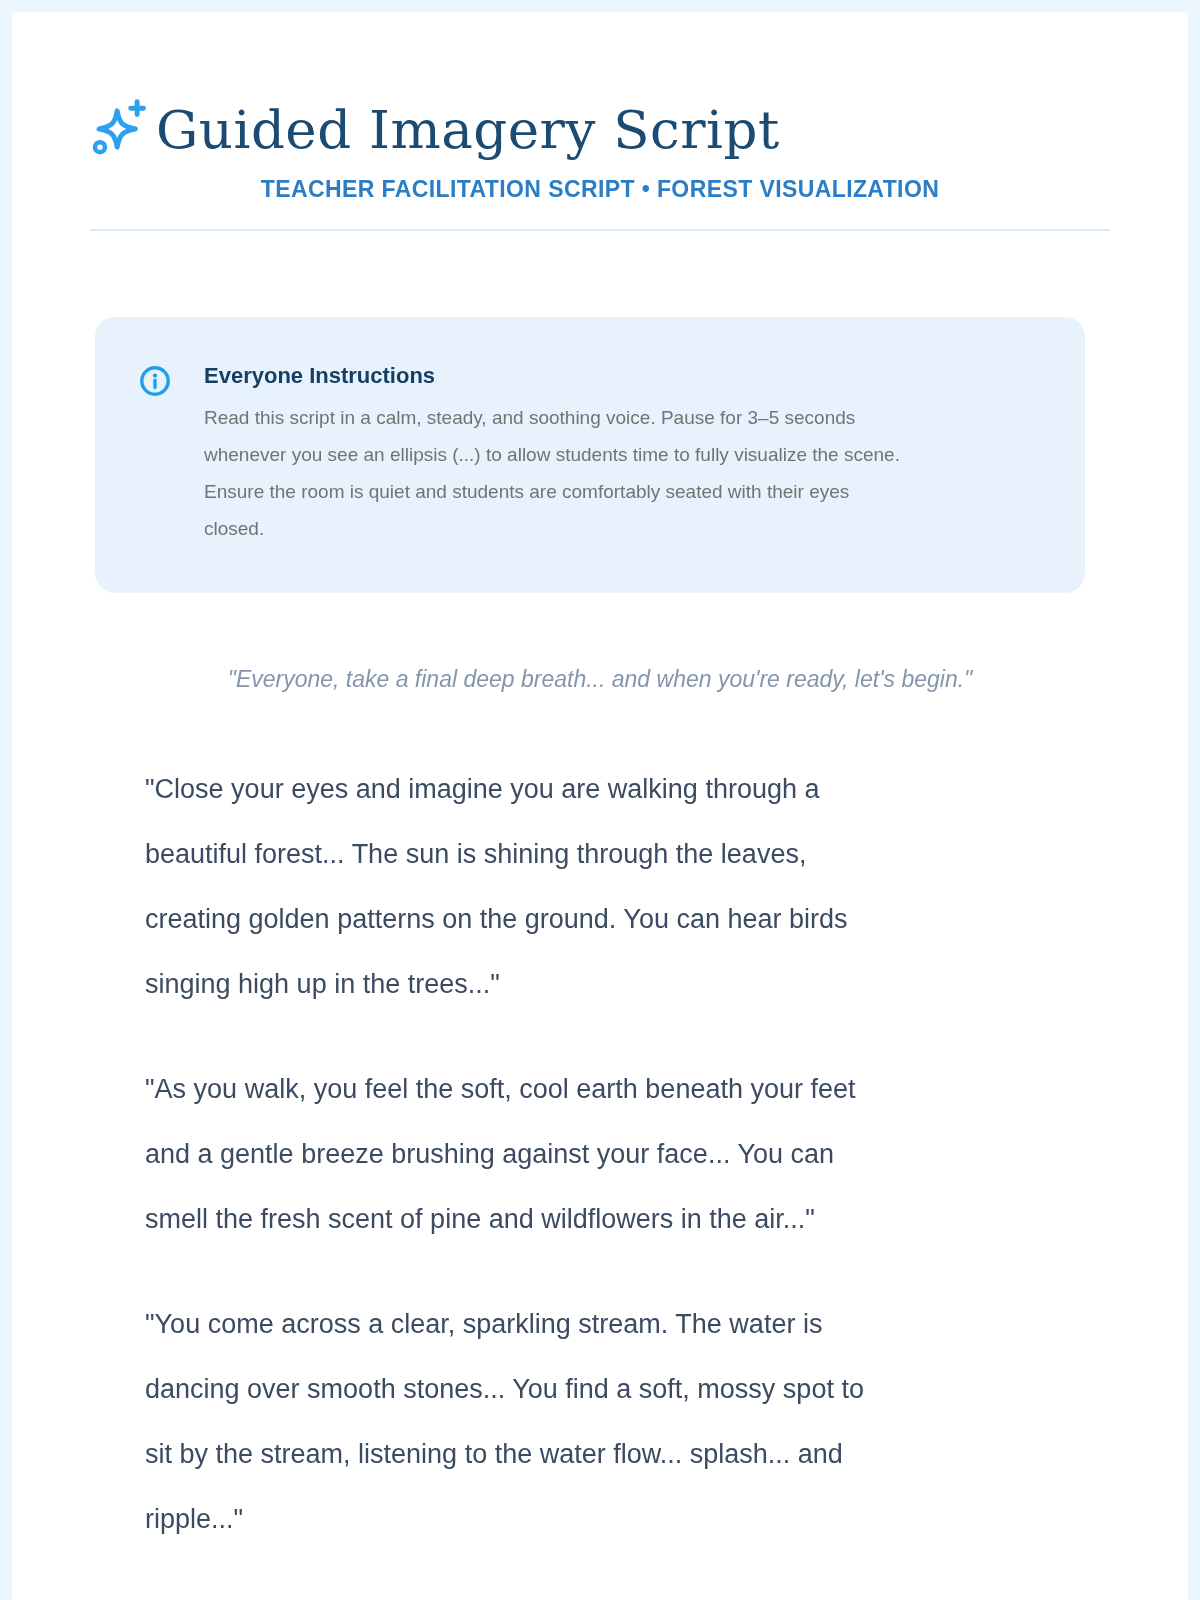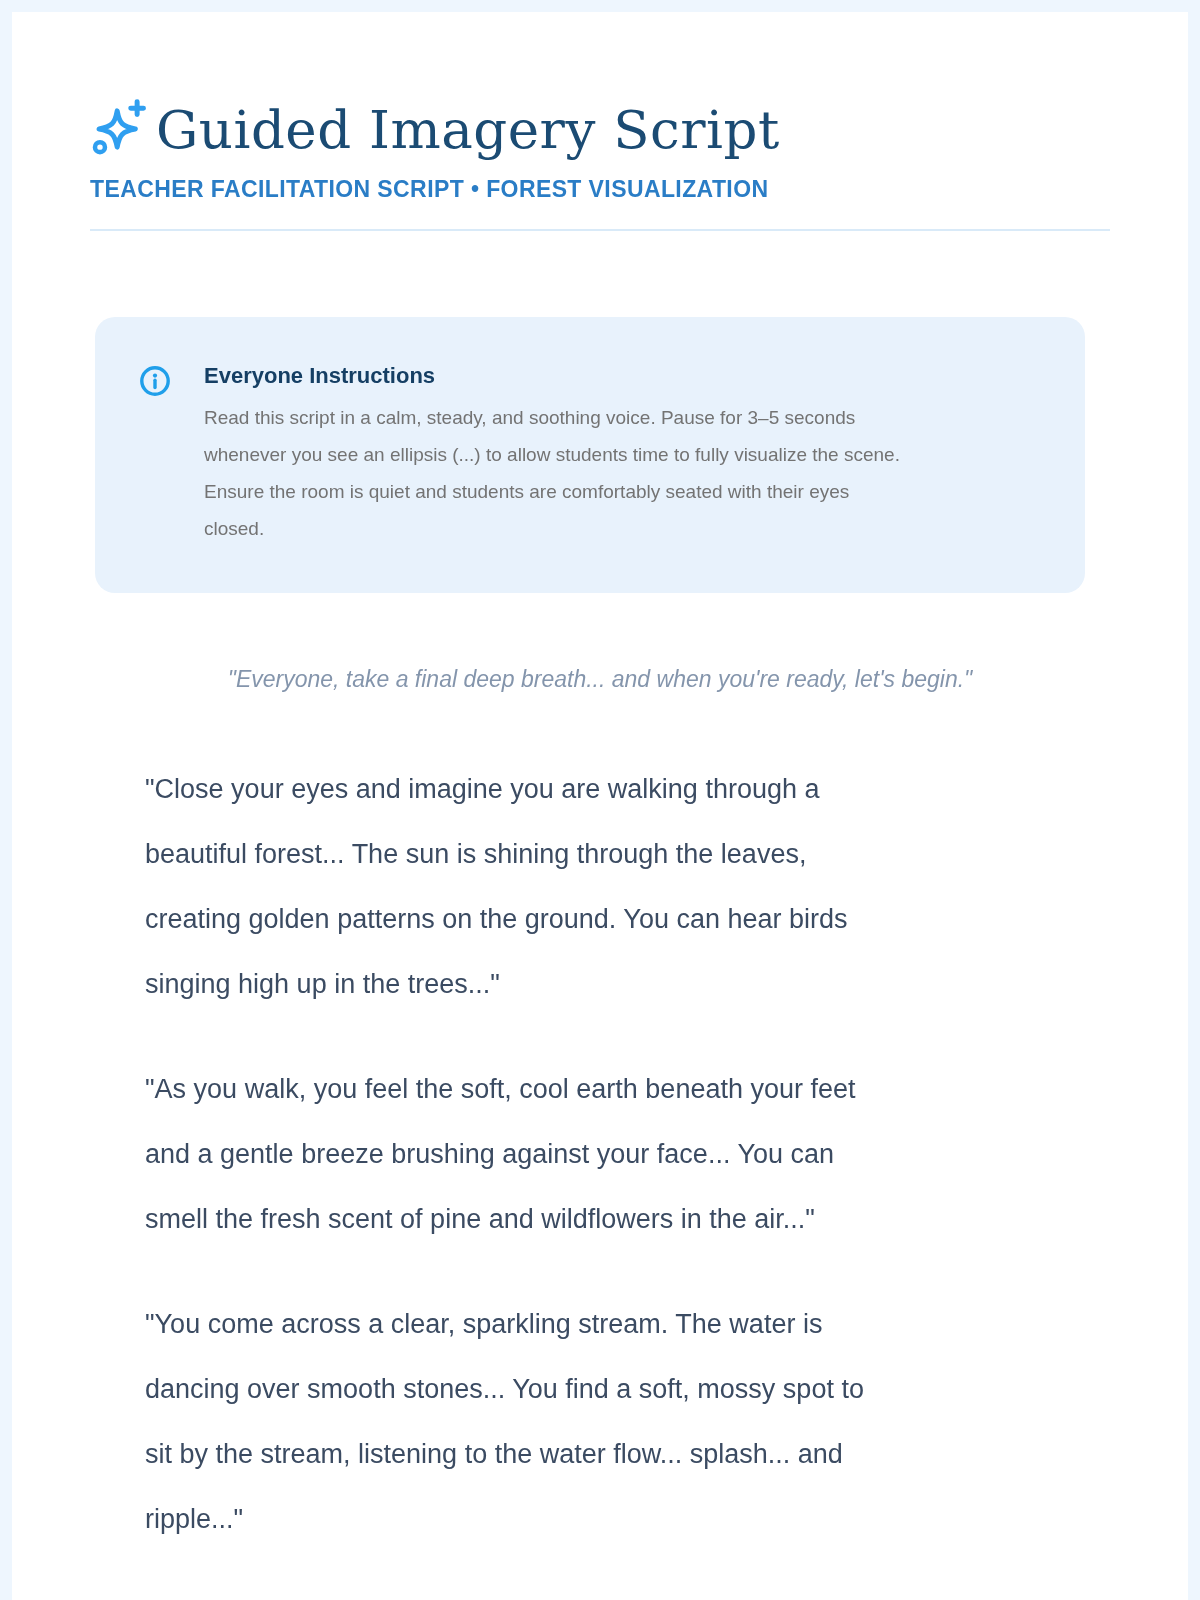--- a/index.html
+++ b/index.html
@@ -26,20 +26,21 @@
     font-size: 53px;
     color: #1b4b73;
     letter-spacing: 0.5px;
   }
   .page-subtitle {
     margin-top: 16px;
     font-size: 23px;
     font-weight: bold;
     color: #2a7dc6;
     letter-spacing: 0.4px;
+    text-align: center;
   }
   .header-divider {
     margin-top: 26px;
     height: 2px;
     background: #d9eaf8;
     border: none;
   }
 
   
   .callout {

